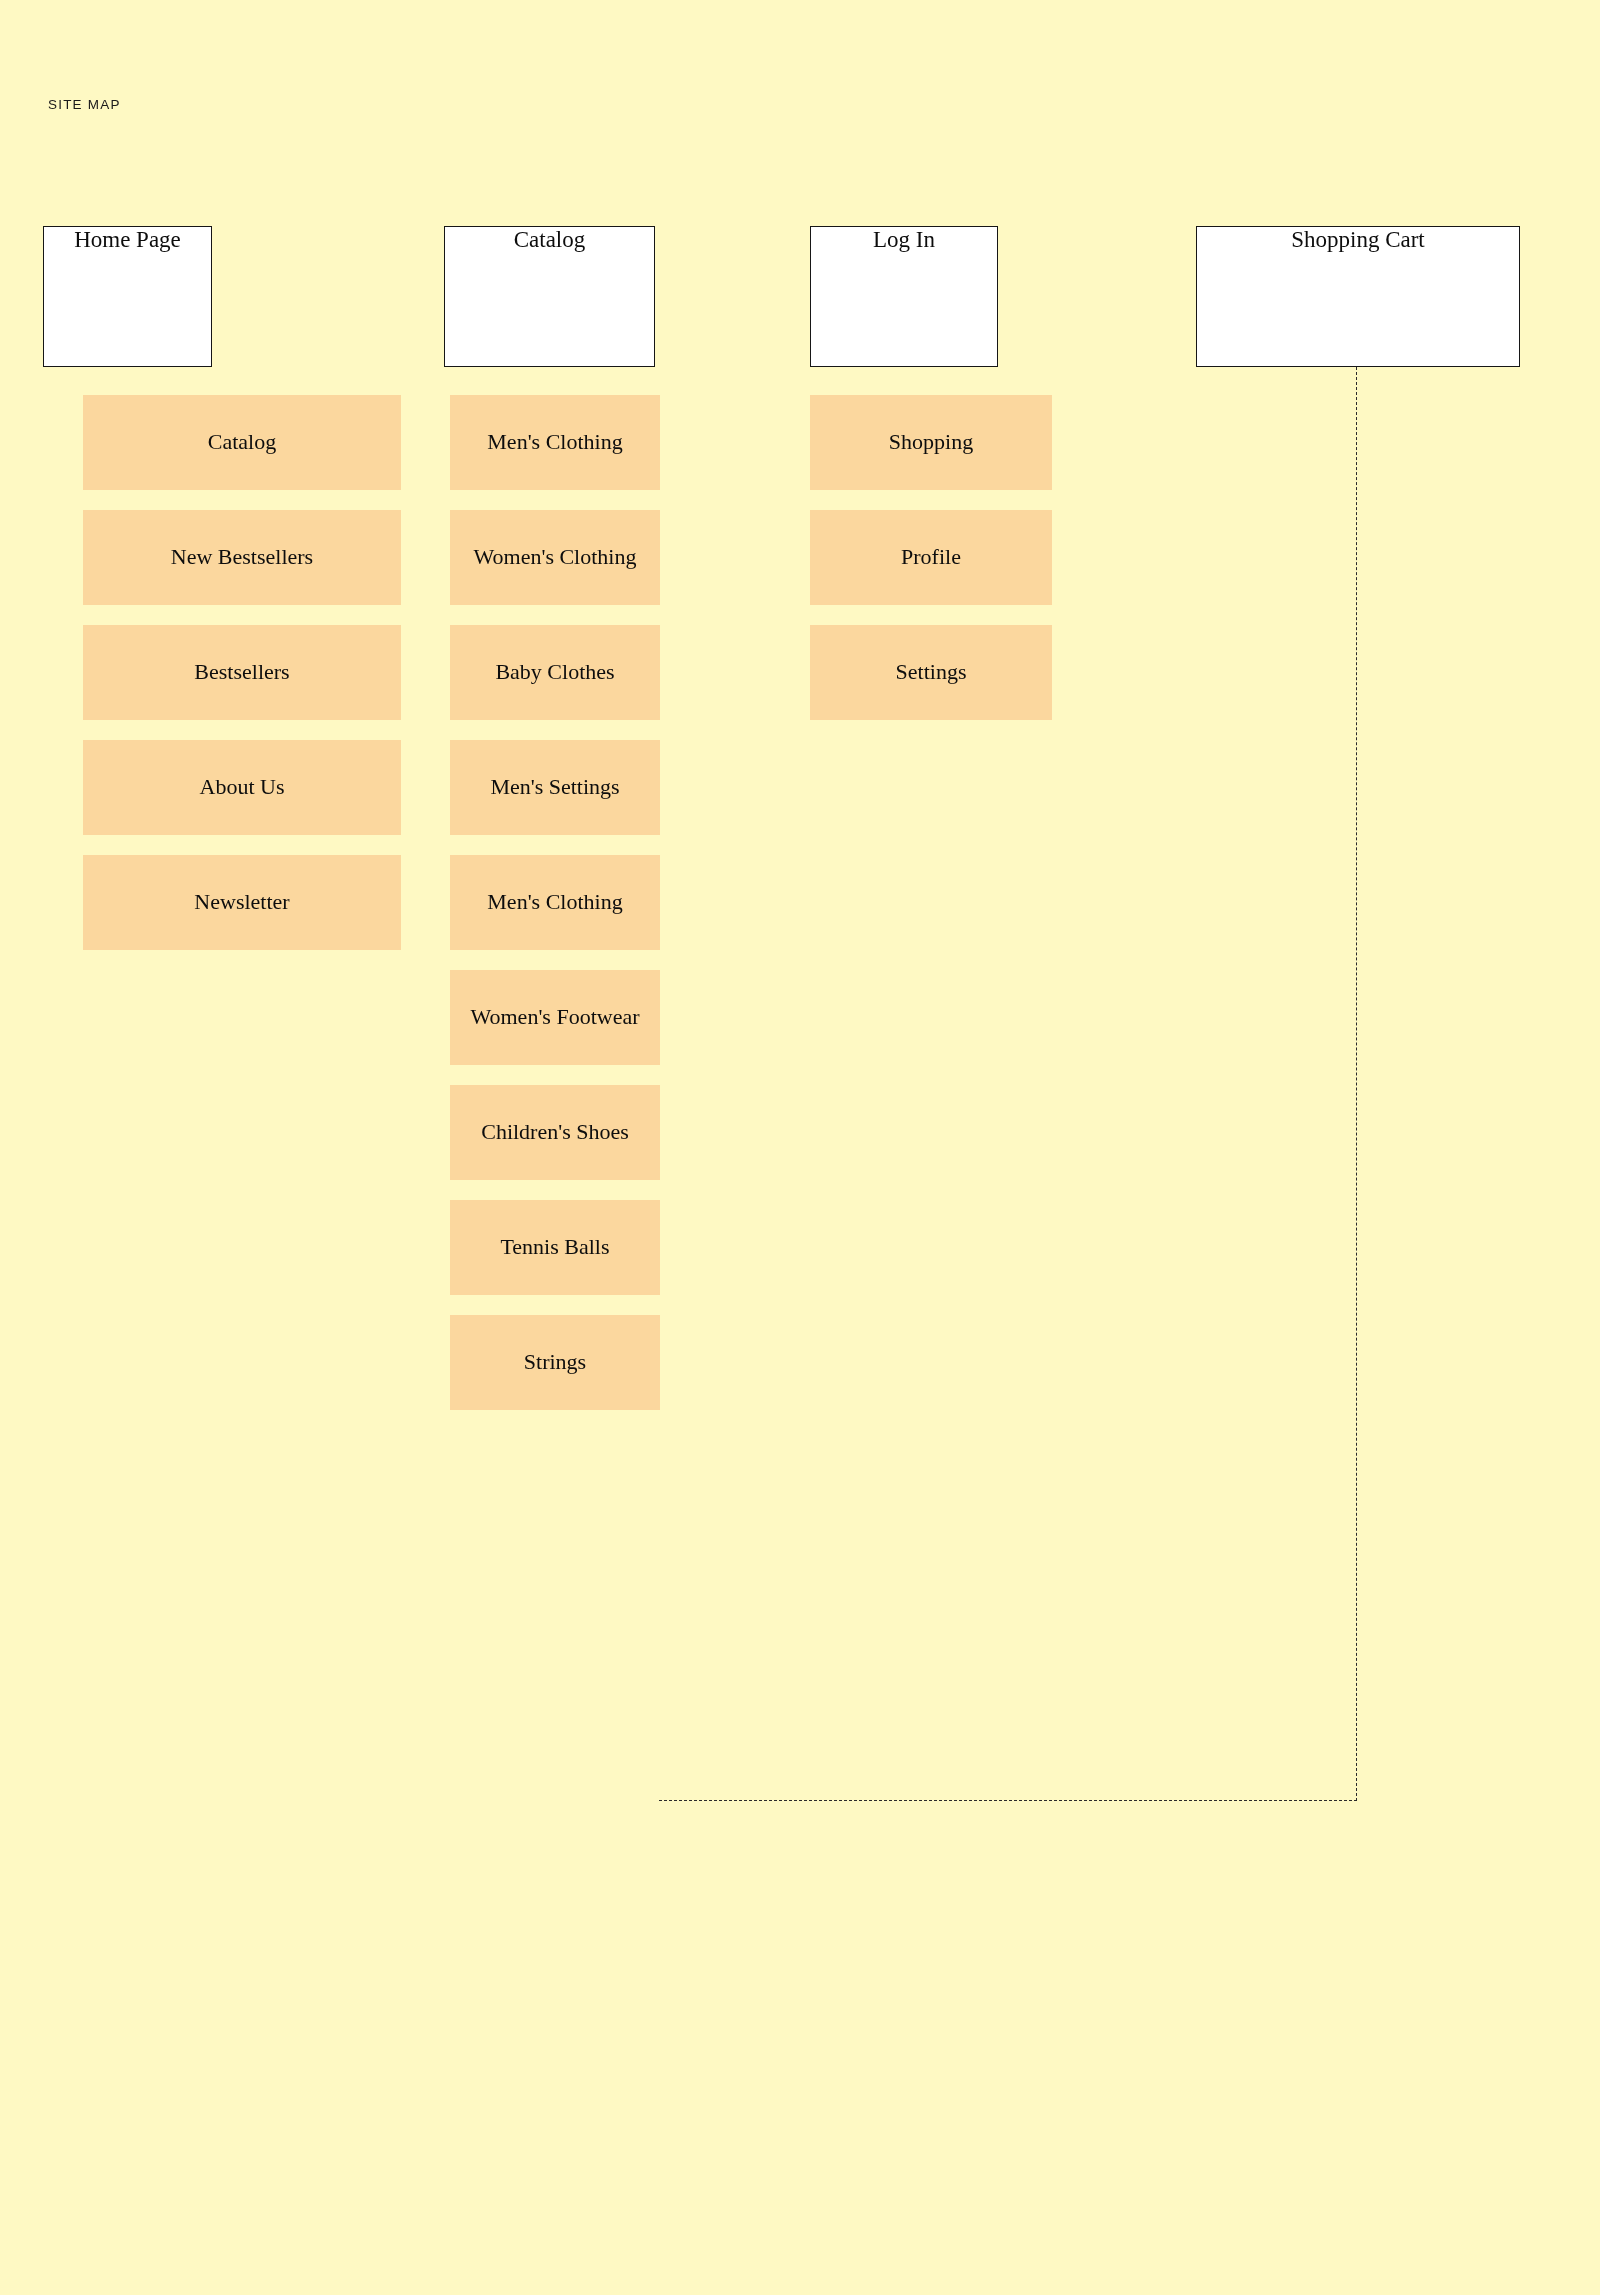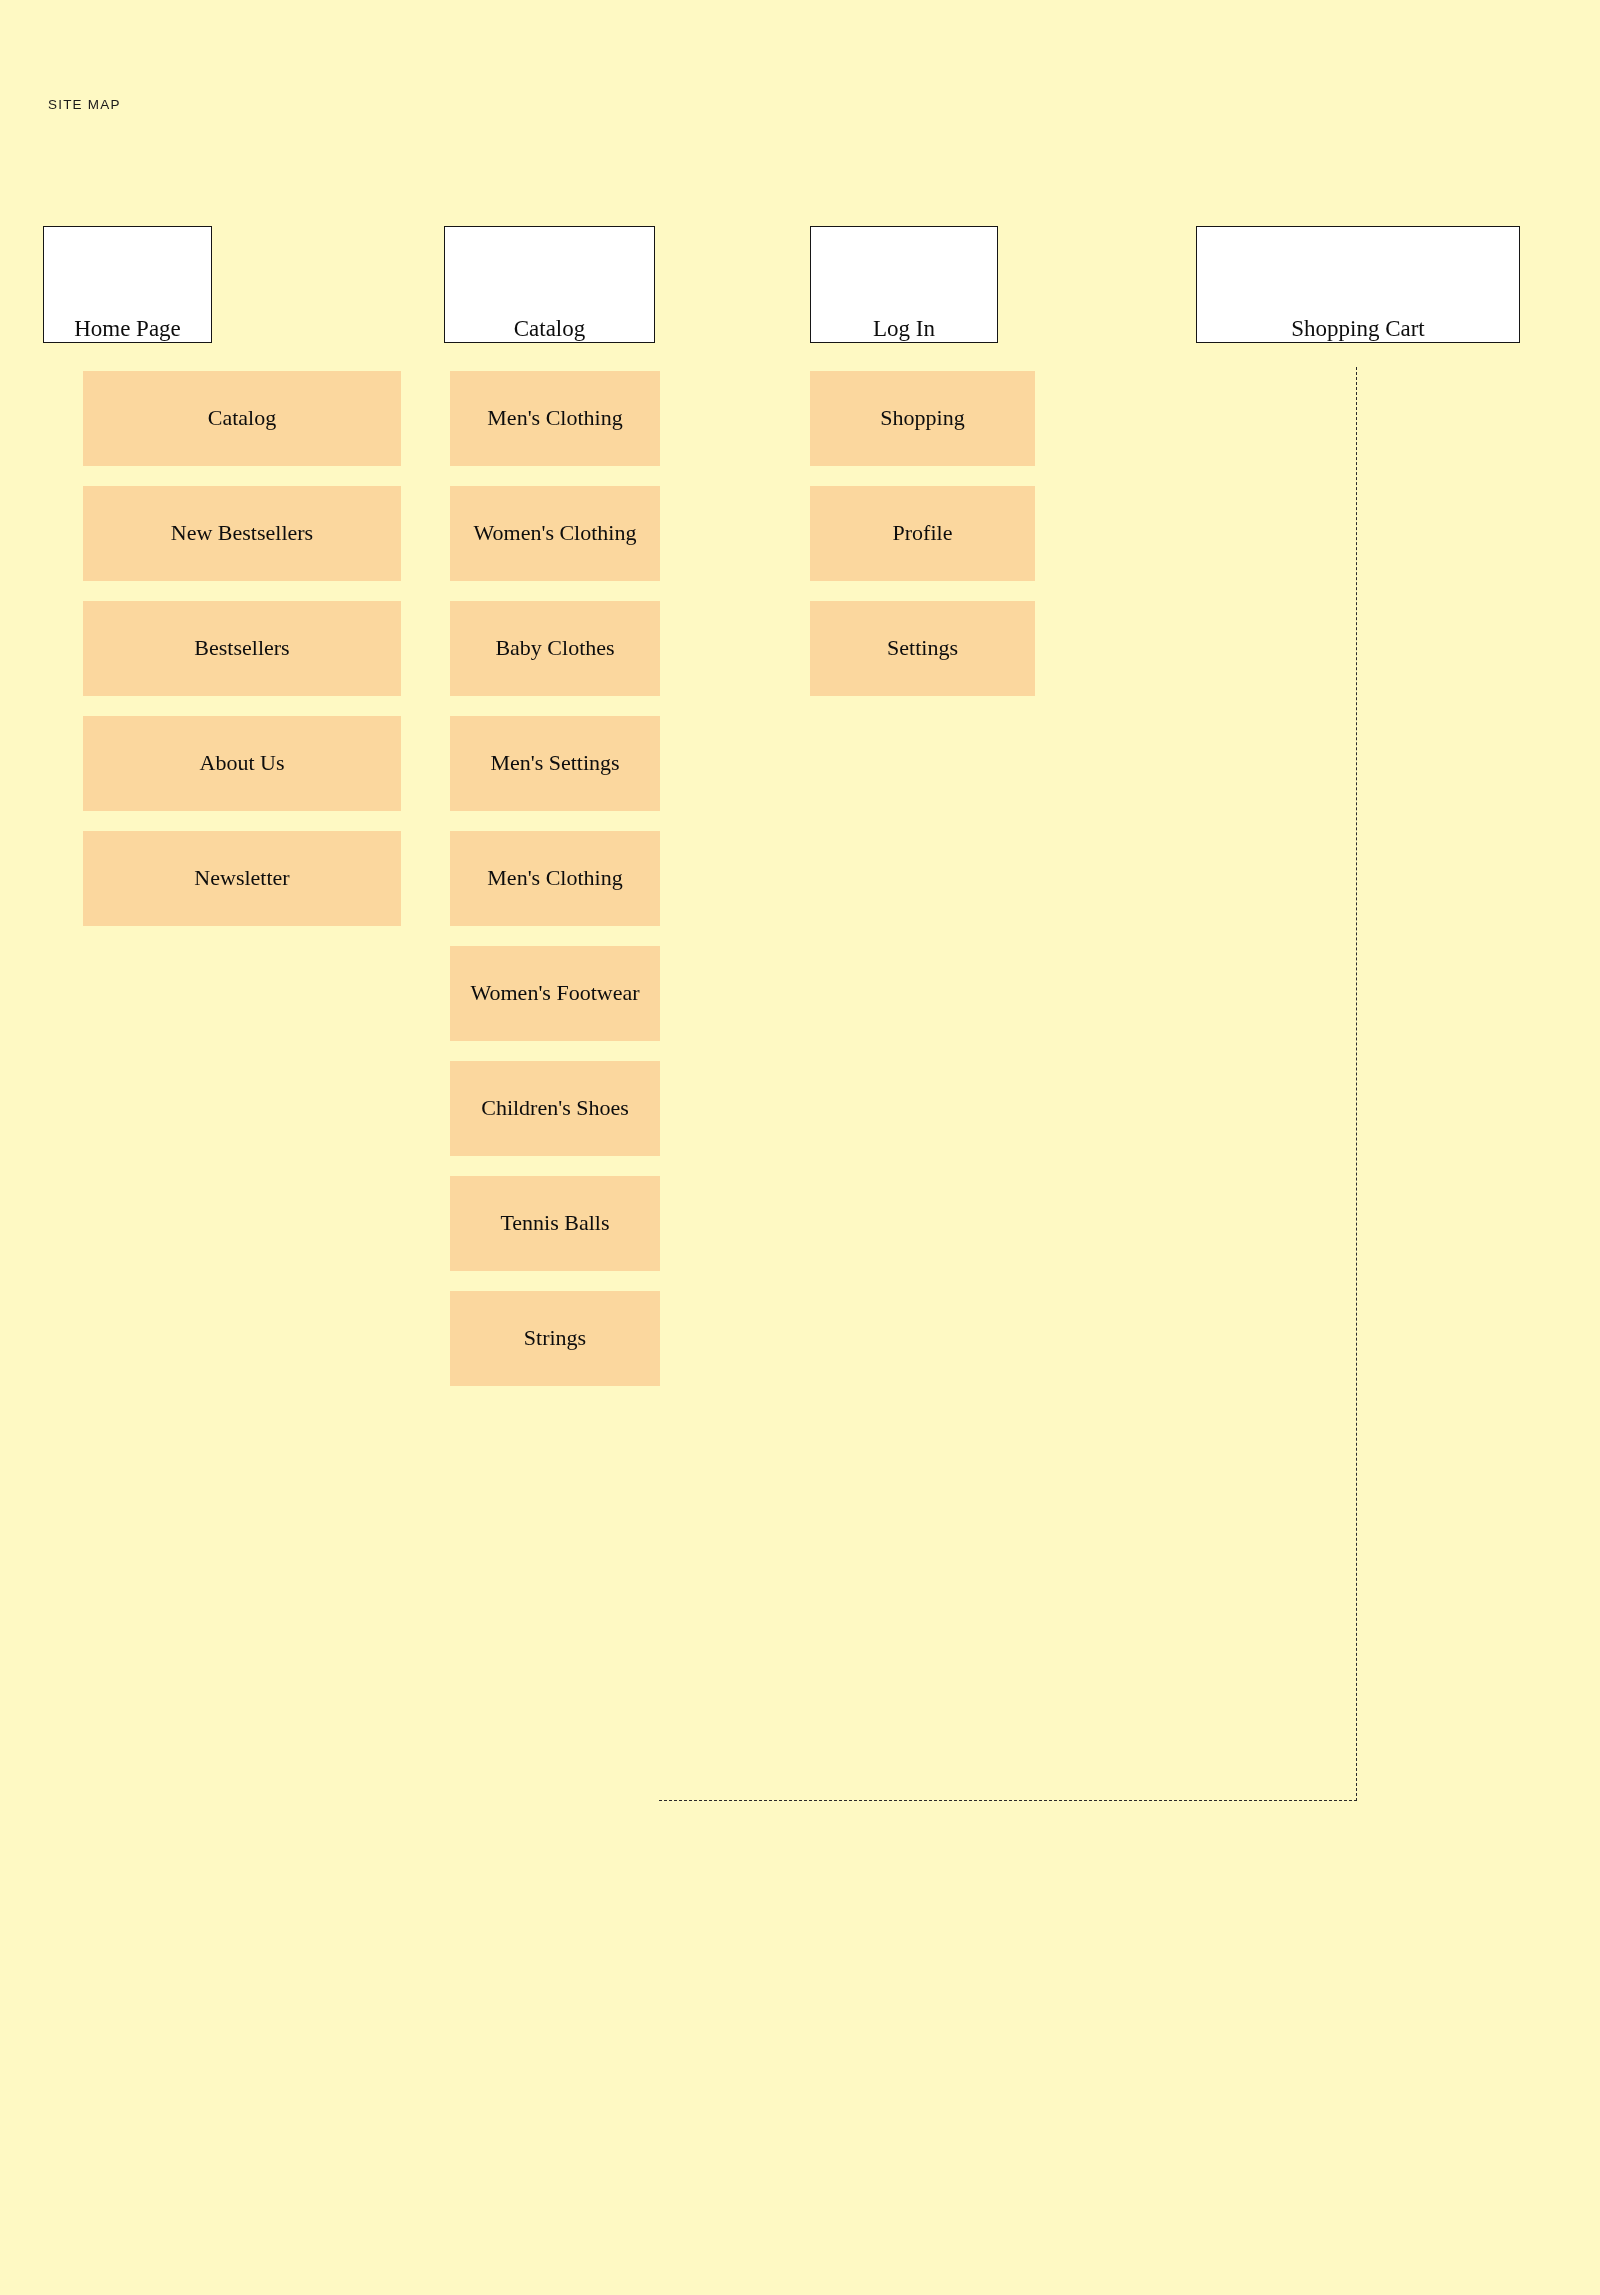--- a/index.html
+++ b/index.html
@@ -41,25 +41,25 @@
   .col-1 { left: 444px;  width: 320px; }
   .col-2 { left: 810px; width: 320px; }
   .col-3 { left: 1196px; width: 324px; }
 
   
   .node-head {
     box-sizing: border-box;
     background: #ffffff;
     border: 1.5px solid #161616;
     display: flex;
-    align-items: flex-end;
+    align-items: flex-start;
     justify-content: center;
     font-size: 23px;
     color: #0d0d0d;
-    height: 117px;
+    height: 141px;
     white-space: nowrap;
   }
   .col-0 .node-head { width: 169px; }
   .col-1 .node-head { width: 211px; }
   .col-2 .node-head { width: 188px; }
   .col-3 .node-head { width: 324px; }
 
   
   .children {
     position: relative;
@@ -72,21 +72,21 @@
     align-items: center;
     justify-content: center;
     font-size: 22px;
     color: #0d0d0d;
     height: 95px;
     margin-bottom: 20px;
     white-space: nowrap;
   }
   .col-0 .node-item { width: 318px; margin-left: 40px; }
   .col-1 .node-item { width: 210px; margin-left: 6px; }
-  .col-2 .node-item { width: 225px; margin-left: 0px; }
+  .col-2 .node-item { width: 242px; margin-left: 0px; }
 
   
   .conn-vert {
     position: absolute;
     left: 1356px;
     top: 367px;
     width: 0;
     height: 1434px;
     border-left: 1.5px dashed #2a2a2a;
   }

